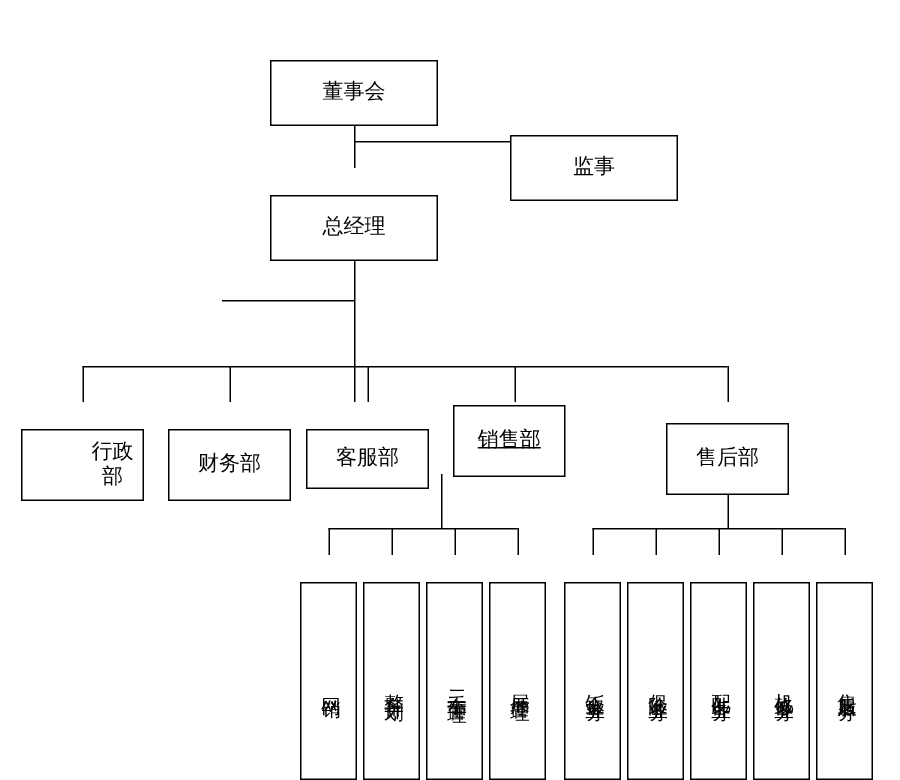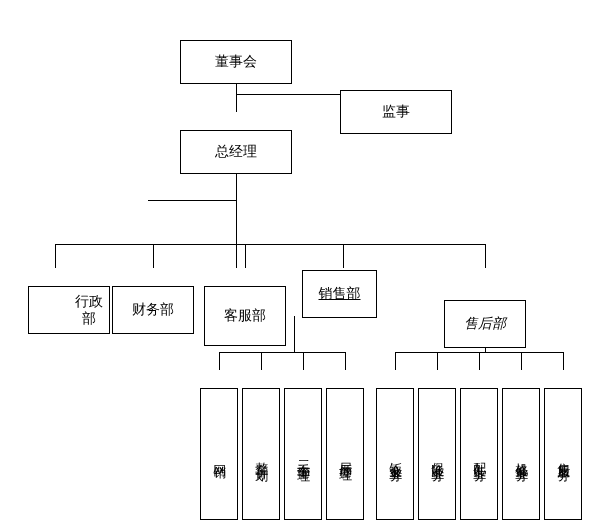--- a/index.html
+++ b/index.html
@@ -80,29 +80,29 @@
   <div class="line v" style="left:521px; top:352px; height:18px;"></div>
   <div class="line v" style="left:563px; top:352px; height:18px;"></div>
 
   <div class="node" style="left:180px; top:22px; width:112px; height:44px;">董事会</div>
 
   <div class="node" style="left:340px; top:72px; width:112px; height:44px;">监事</div>
 
   <div class="node" style="left:180px; top:112px; width:112px; height:44px;">总经理</div>
 
 
-  <div class="node" style="left:28px; top:268px; width:82px; height:48px;padding-left:40px;">行政部</div>
+  <div class="node" style="left:14px; top:268px; width:82px; height:48px;padding-left:40px;">行政部</div>
 
   <div class="node" style="left:112px; top:268px; width:82px; height:48px;">财务部</div>
 
-  <div class="node" style="left:204px; top:268px; width:82px; height:60px;">客服部</div>
+  <div class="node" style="left:204px; top:268px; width:82px; height:40px;">客服部</div>
 
   <div class="node" style="left:302px; top:252px; width:75px; height:48px;text-decoration:underline;">销售部</div>
 
-  <div class="node" style="left:444px; top:282px; width:82px; height:48px;font-style:italic;">售后部</div>
+  <div class="node" style="left:444px; top:264px; width:82px; height:48px;">售后部</div>
 
   <div class="node vertical" style="left:200px; top:370px; width:38px; height:132px;">网销</div>
 
   <div class="node vertical" style="left:242px; top:370px; width:38px; height:132px;">整车计划</div>
 
   <div class="node vertical" style="left:284px; top:370px; width:38px; height:132px;">二手车管理</div>
 
   <div class="node vertical" style="left:326px; top:370px; width:38px; height:132px;">展厅管理</div>
 
   <div class="node vertical" style="left:376px; top:370px; width:38px; height:132px;">钣金业务</div>

